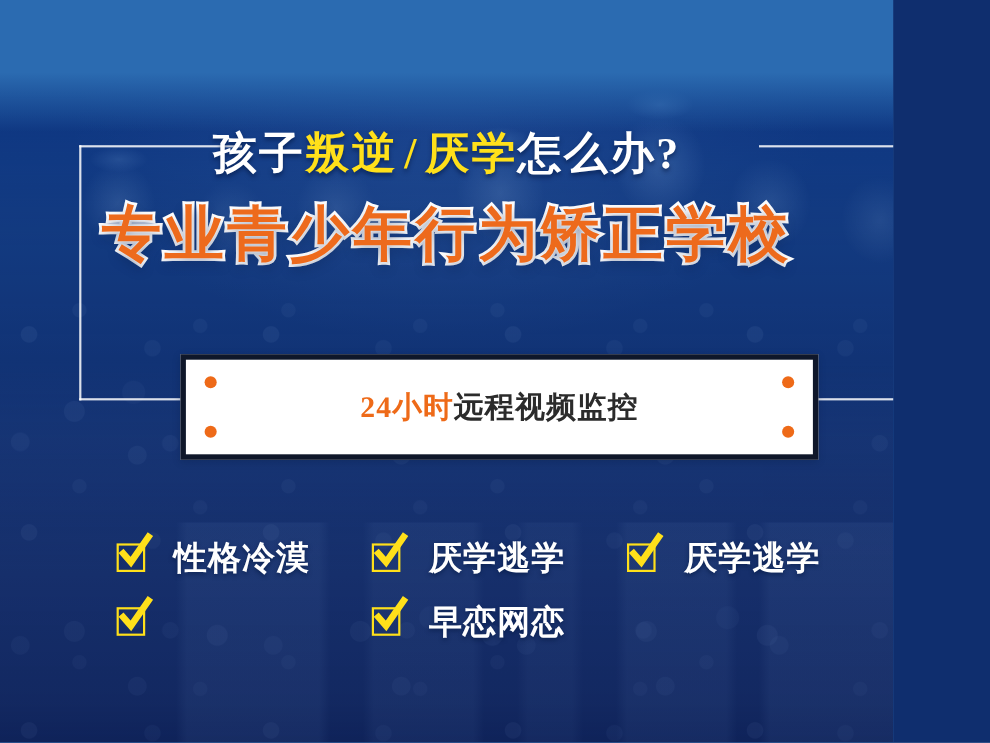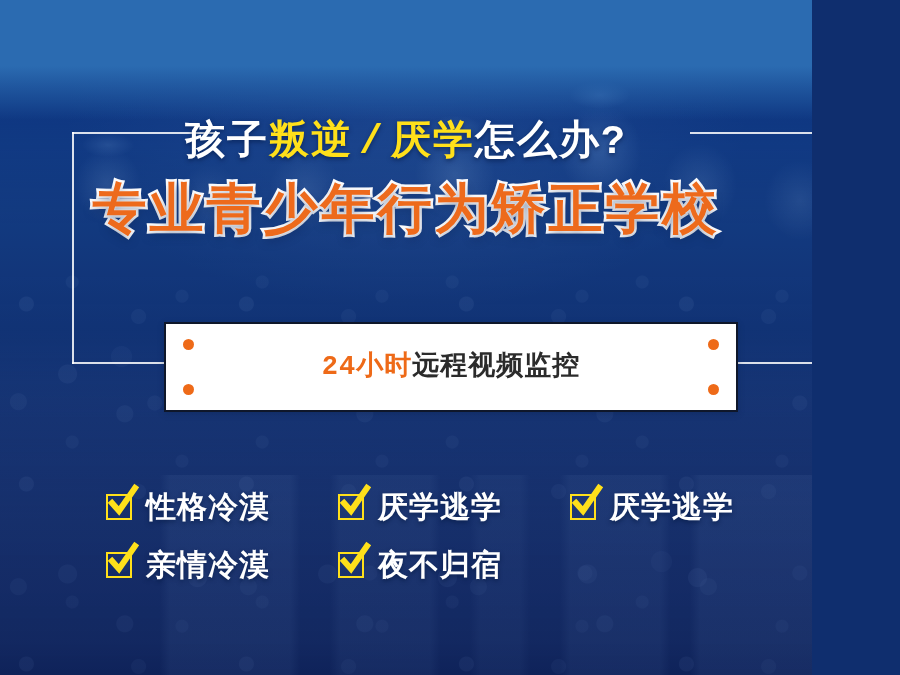--- a/index.html
+++ b/index.html
@@ -5,21 +5,21 @@
   html, body {
     margin: 0;
     padding: 0;
     background: #0f2e6e;
   }
   #poster {
     position: relative;
     width: 812px;
     height: 675px;
     overflow: hidden;
-    font-family: Liberation Mono, monospace;
+    font-family: Liberation Serif, serif;
     background: #2a69b0;
     user-select: none;
   }
 
   
   .bg-base {
     position: absolute;
     inset: 0;
     background:
       radial-gradient(ellipse 60% 40% at 50% 18%, rgba(120,160,210,0.40), rgba(120,160,210,0) 70%),
@@ -148,21 +148,21 @@
       0 0 2px rgba(255,255,255,.9),
       0 5px 10px rgba(10,35,85,.45);
   }
 
   
   .callout {
     position: absolute;
     left: 164px; top: 322px;
     width: 570px; height: 86px;
     background: #ffffff;
-    border: 2px solid #0f172a;
+    border: 5px solid #0f172a;
     box-shadow: 0 2px 6px rgba(8,30,70,.28);
   }
   .callout .dot {
     position: absolute;
     width: 11px; height: 11px;
     border-radius: 50%;
     background: #ee6a18;
   }
   .dot-tl { left: 17px; top: 15px; }
   .dot-tr { right: 17px; top: 15px; }
@@ -190,21 +190,21 @@
     left: 106px; top: 478px;
     width: 700px;
     display: grid;
     grid-template-columns: 232px 232px 232px;
     grid-auto-rows: 58px;
     row-gap: 0px;
   }
   .check-item {
     display: flex;
     align-items: center;
-    gap: 14px;
+    gap: 26px;
   }
   .cbox {
     position: relative;
     width: 26px; height: 26px;
     flex: 0 0 26px;
     border: 2px solid #ffe01a;
     box-sizing: border-box;
   }
   .cbox svg { position: absolute; left: 1px; top: -10px; overflow: visible; }
   .citem-label {
@@ -283,27 +283,26 @@
       </span>
       <span class="citem-label">厌学逃学</span>
     </div>
 
     <div class="check-item">
       <span class="cbox">
         <svg width="28" height="34" viewBox="0 0 28 34" fill="none" aria-hidden="true">
           <path d="M3 17 L10 25 L26 2" stroke="#ffe01a" stroke-width="6" stroke-linecap="square" stroke-linejoin="miter" fill="none"></path>
         </svg>
       </span>
-      <span class="citem-label">亲情冷漠</span>
-    </div>
-
-
-    <div class="check-item">
-      <span class="cbox">
-        <svg width="28" height="34" viewBox="0 0 28 34" fill="none" aria-hidden="true">
-          <path d="M3 17 L10 25 L26 2" stroke="#ffe01a" stroke-width="6" stroke-linecap="square" stroke-linejoin="miter" fill="none"></path>
-        </svg>
-      </span>
-      <span class="citem-label">夜不归宿</span>
+    </div>
+
+
+    <div class="check-item">
+      <span class="cbox">
+        <svg width="28" height="34" viewBox="0 0 28 34" fill="none" aria-hidden="true">
+          <path d="M3 17 L10 25 L26 2" stroke="#ffe01a" stroke-width="6" stroke-linecap="square" stroke-linejoin="miter" fill="none"></path>
+        </svg>
+      </span>
+      <span class="citem-label">早恋网恋</span>
     </div>
 
   </div>
 </div>
 
 </body></html>

